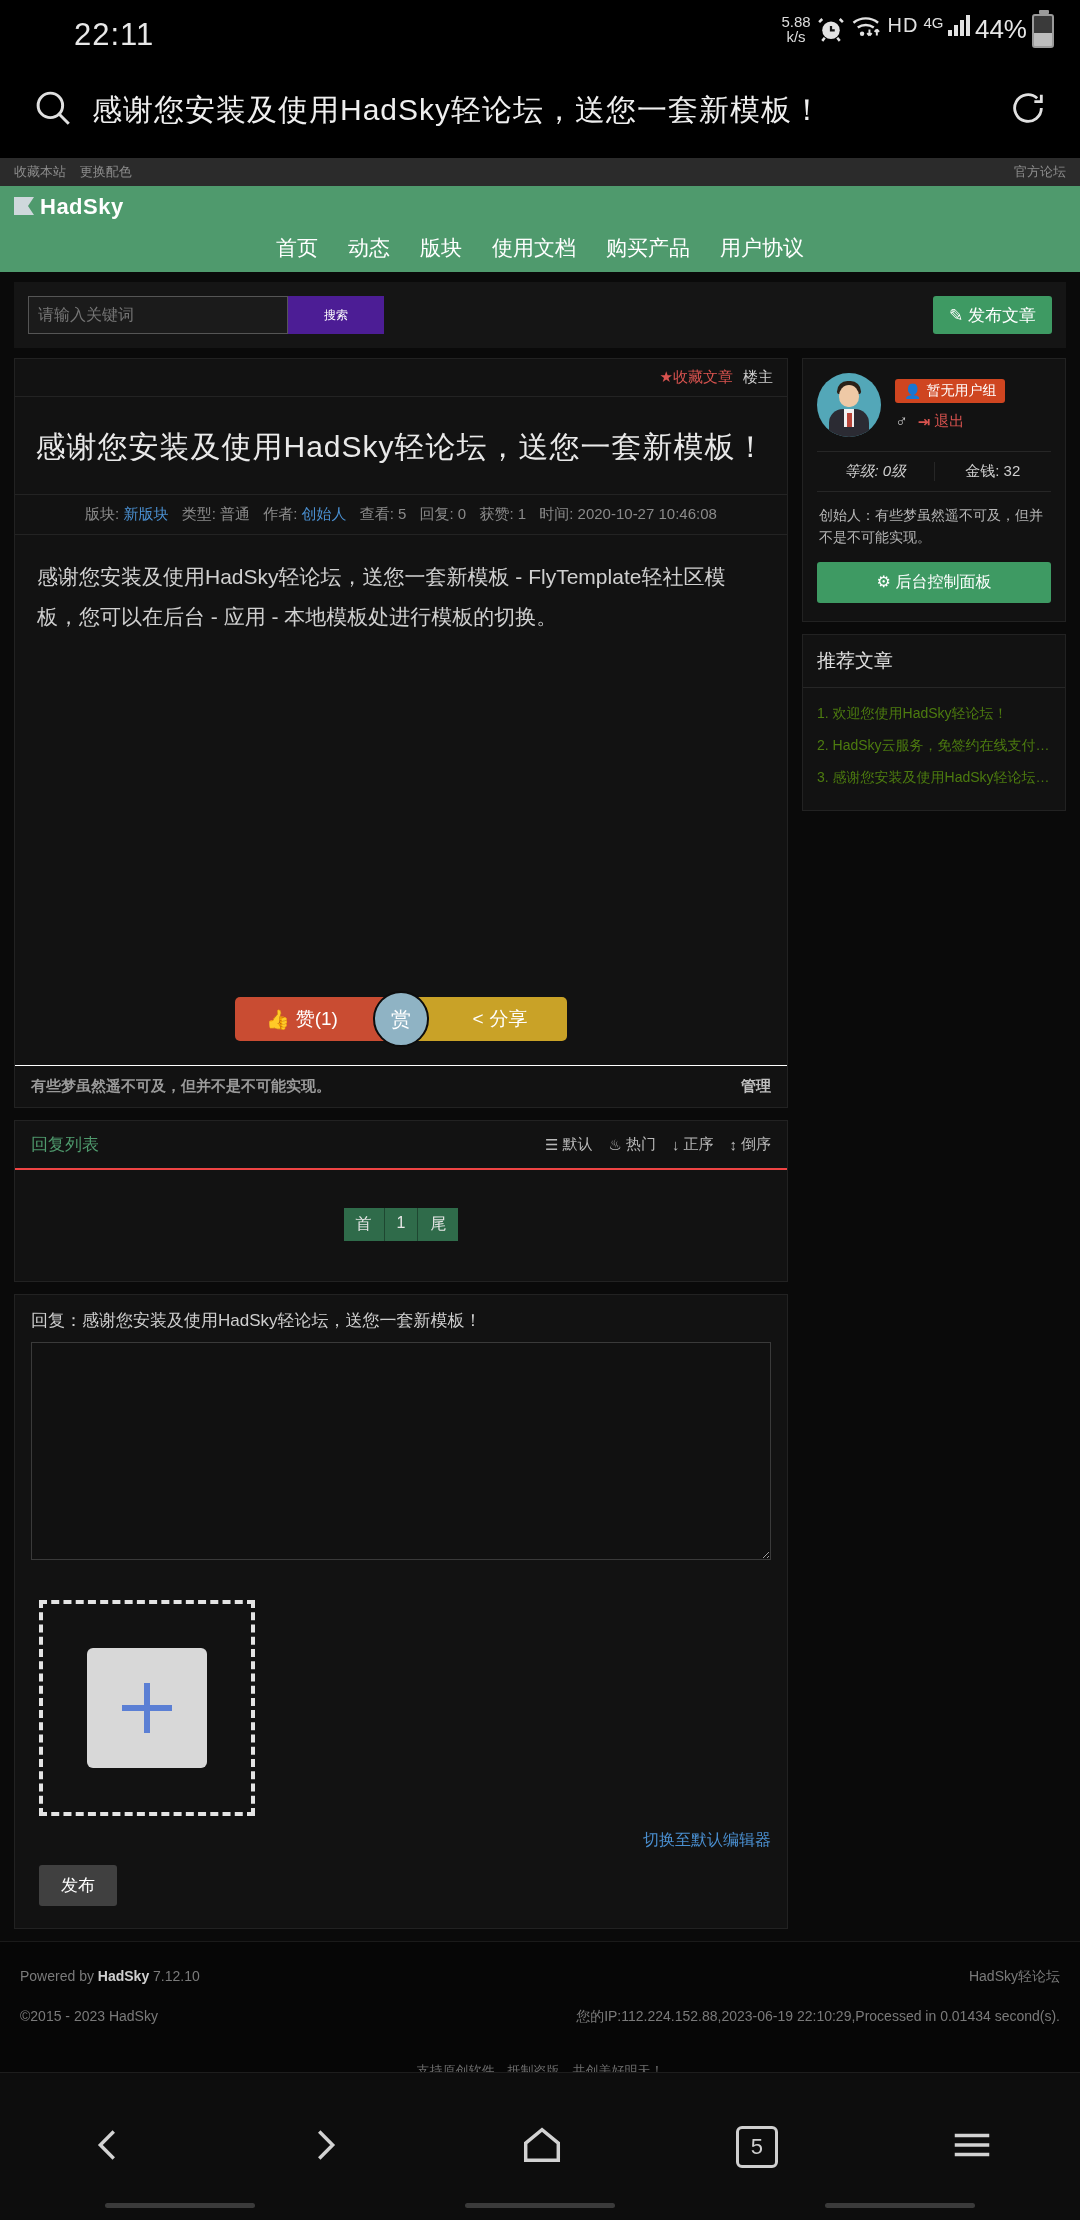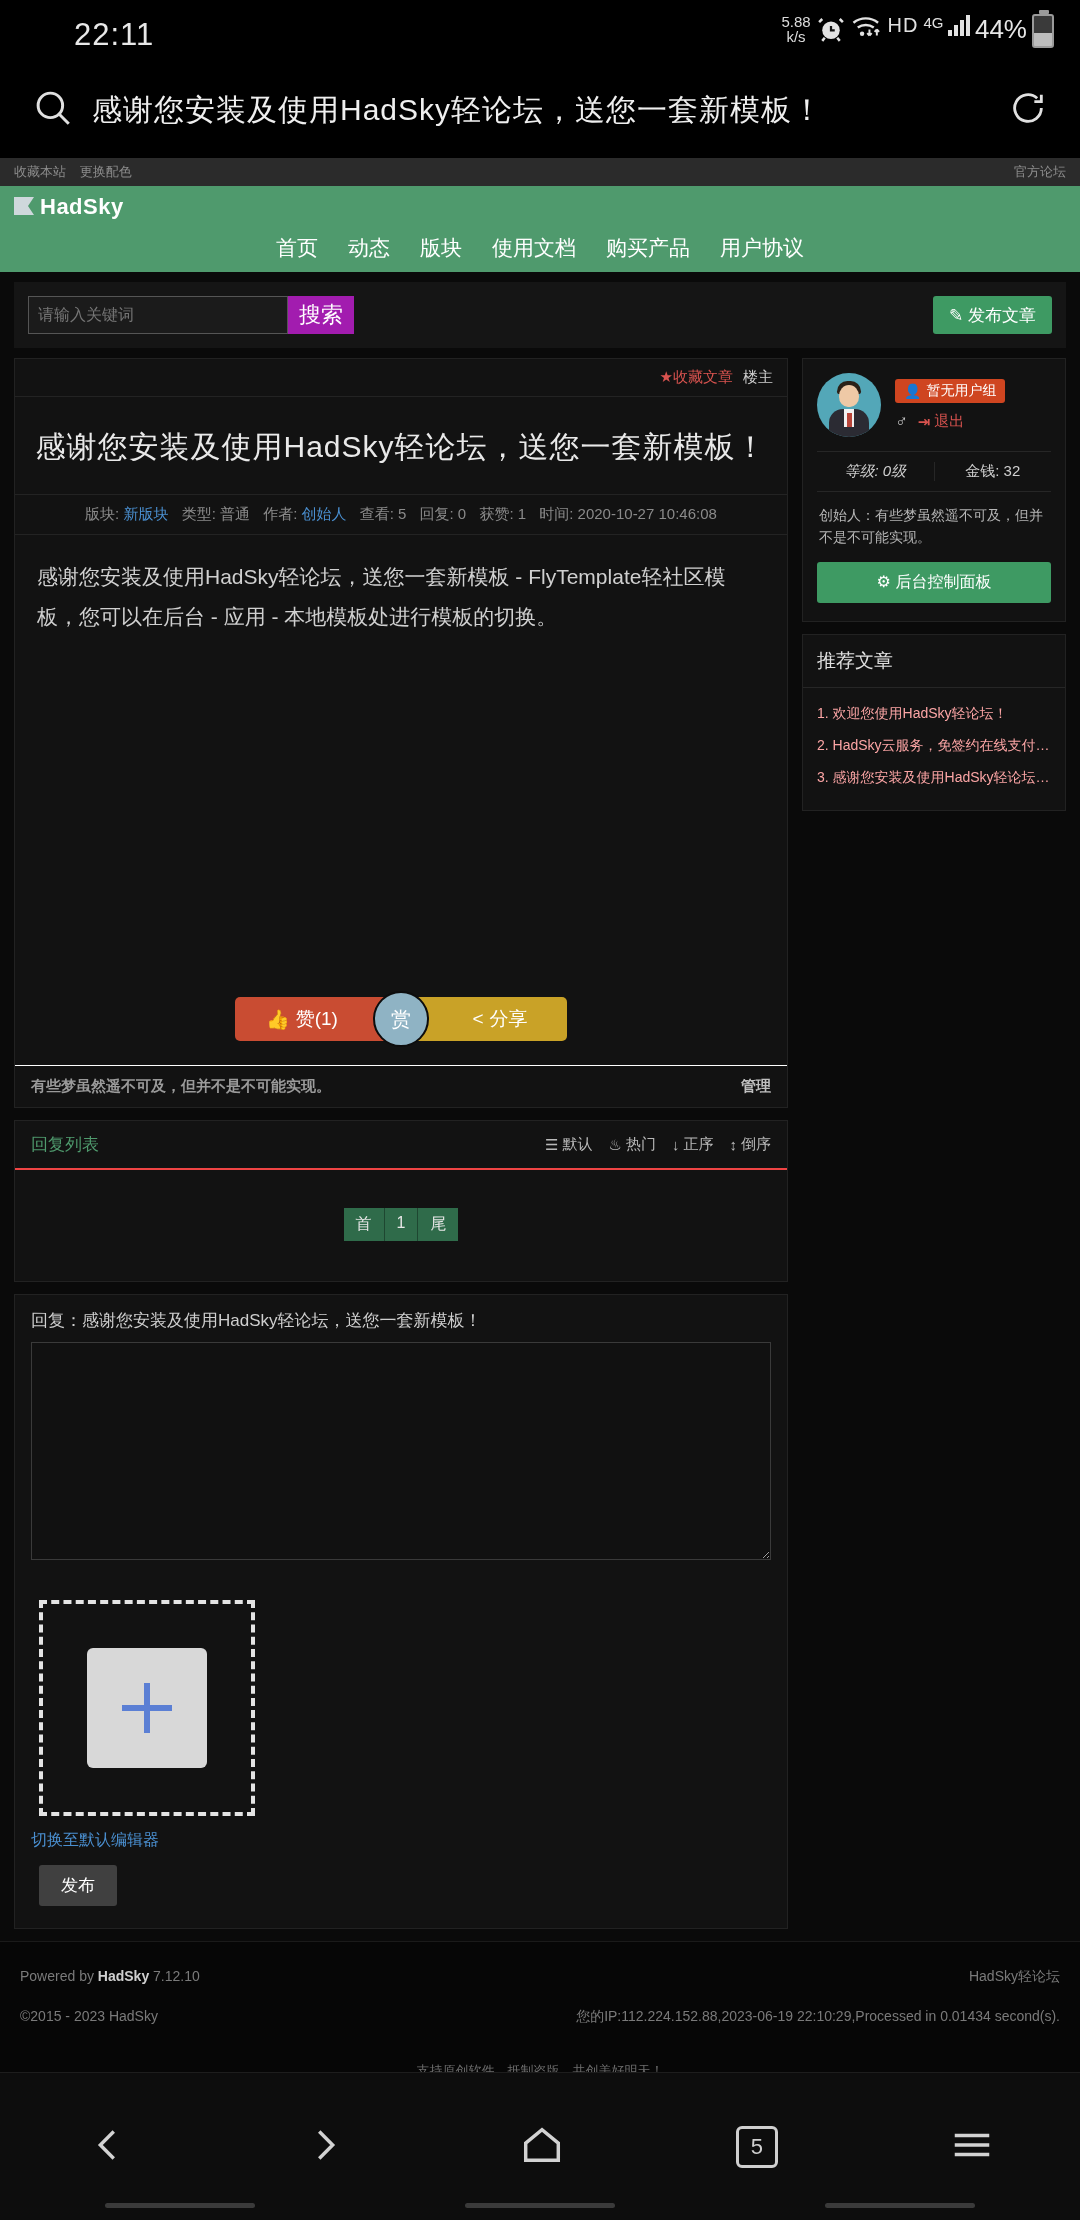--- a/index.html
+++ b/index.html
@@ -73,22 +73,22 @@
   .searchrow {
     display: flex; align-items: center; background: #151515;
     padding: 14px 14px; margin-bottom: 10px;
   }
   .searchbox { display: flex; }
   .searchbox input {
     width: 260px; height: 38px; background: #1b1b1b; border: 1px solid #555;
     color: #cfcfcf; font-size: 16px; padding: 0 9px; outline: none;
   }
   .searchbox button {
-    height: 38px; width: 66px; background: #a21caf; color: #fff; border: none;
-    font-size: 22px; cursor: pointer;
+    height: 38px; width: 96px; background: #4c1d95; color: #fff; border: none;
+    font-size: 12px; cursor: pointer;
   }
   .pub-btn {
     margin-left: auto; background: #3e9a63; color: #fff; border: none;
     height: 38px; padding: 0 16px; font-size: 17px; border-radius: 3px; cursor: pointer;
   }
 
   .cols { display: flex; gap: 14px; align-items: flex-start; }
   .main-col { width: 774px; }
   .side-col { width: 264px; }
 
@@ -162,21 +162,21 @@
   .upload-inner {
     width: 120px; height: 120px; background: #d8d8d8; border-radius: 6px;
     display: flex; align-items: center; justify-content: center;
   }
   .plus { position: relative; width: 54px; height: 54px; }
   .plus:before, .plus:after {
     content: ""; position: absolute; background: #5b7fd4;
   }
   .plus:before { left: 24px; top: 2px; width: 6px; height: 50px; }
   .plus:after { top: 24px; left: 2px; width: 50px; height: 6px; }
-  .switch-row { text-align: left; padding: 4px 16px 10px; }
+  .switch-row { text-align: right; padding: 4px 16px 10px; }
   .switch-row a { color: #4a8fd0; font-size: 16px; text-decoration: none; }
   .submit-row { padding: 4px 0 22px 24px; }
   .submit-btn {
     background: #404040; color: #fff; border: none; padding: 9px 22px;
     font-size: 17px; border-radius: 3px; cursor: pointer;
   }
 
   
   .user-card { padding: 14px 14px 18px; }
   .user-top { display: flex; gap: 14px; align-items: center; }
@@ -209,21 +209,21 @@
   .user-stats div { flex: 1; text-align: center; }
   .user-stats div:first-child { border-right: 1px solid #262626; font-style: italic; }
   .user-sign { color: #b5b5b5; font-size: 14px; line-height: 22px; padding: 12px 2px 14px; }
   .admin-btn {
     display: block; width: 100%; background: #3e9a63; color: #fff; border: none;
     padding: 10px 0; font-size: 16px; border-radius: 3px; cursor: pointer;
   }
   .rec-head { padding: 13px 14px; border-bottom: 1px solid #262626; color: #e0e0e0; font-size: 19px; }
   .rec-list { padding: 10px 14px 16px; }
   .rec-list a {
-    display: block; color: #fca5a5; font-size: 14px; text-decoration: none;
+    display: block; color: #4d7c0f; font-size: 14px; text-decoration: none;
     padding: 7px 0; white-space: nowrap; overflow: hidden; text-overflow: ellipsis;
   }
 
   
   .footer { background: #060606; border-top: 1px solid #1a1a1a; padding: 26px 20px 18px; }
   .foot-row { display: flex; justify-content: space-between; color: #7a7a7a; font-size: 14px; }
   .foot-row + .foot-row { margin-top: 22px; }
   .foot-row b { color: #cfcfcf; }
   .foot-center { text-align: center; color: #6d6d6d; font-size: 13px; margin-top: 36px; }
 

